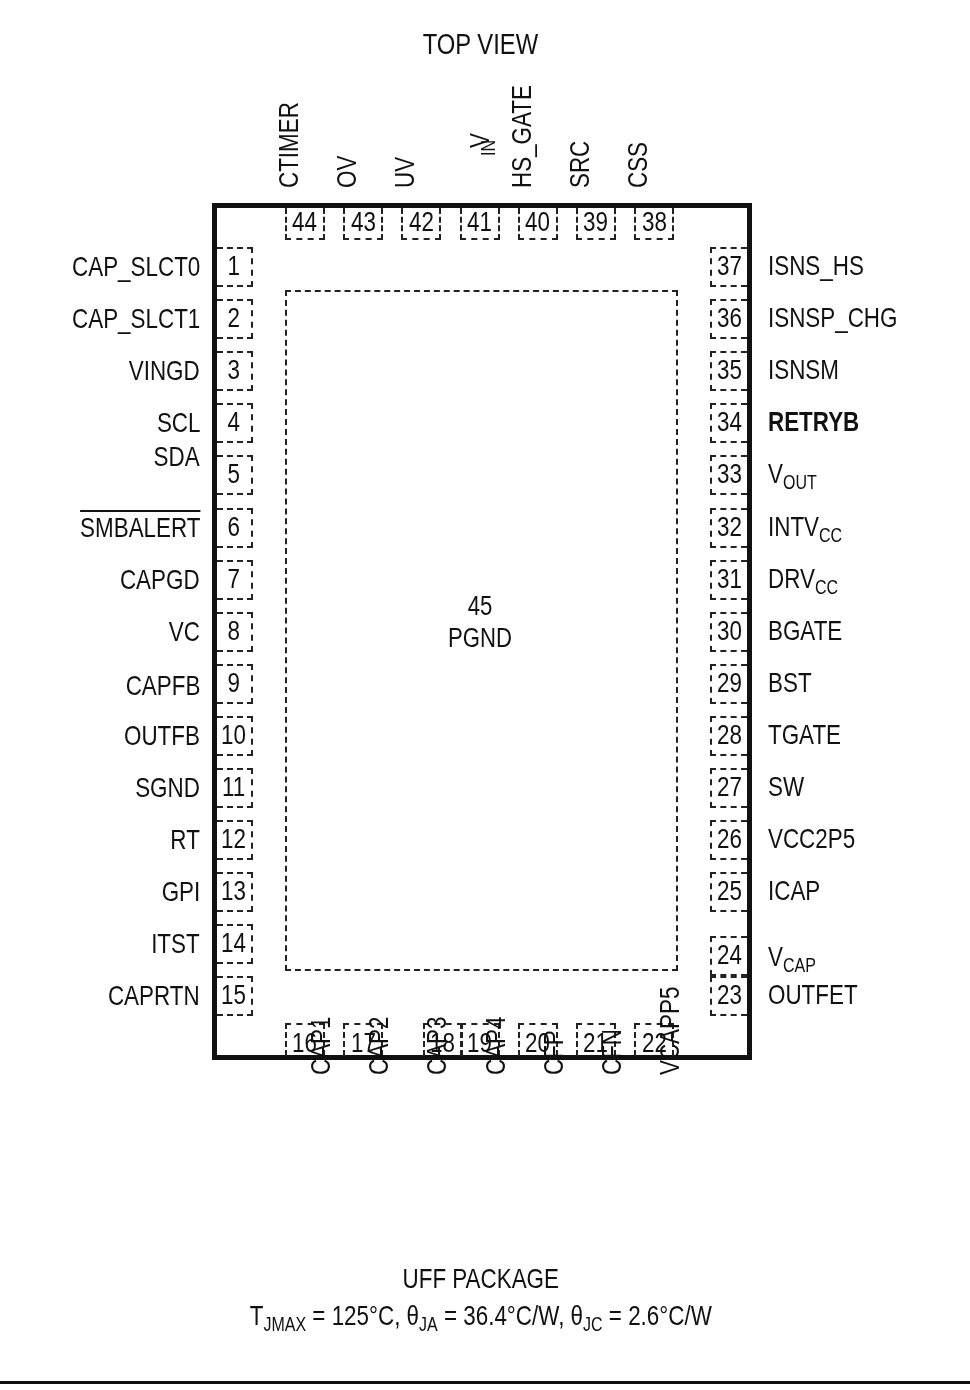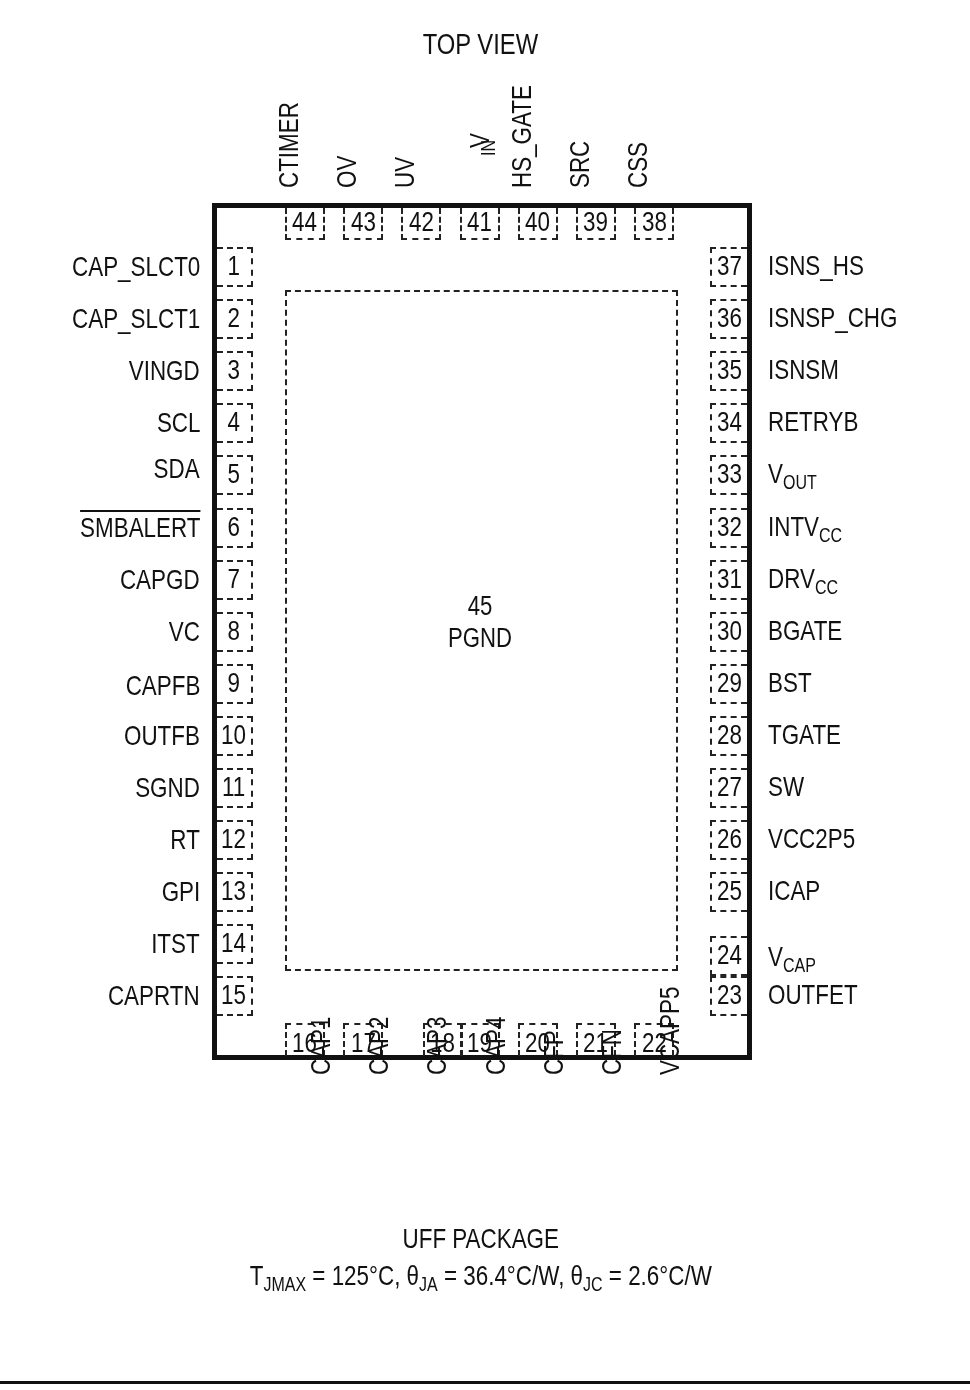--- a/index.html
+++ b/index.html
@@ -49,21 +49,21 @@
 <div id="pins">
     <div class="pinbox lpin" style="top: 247px;"><span>1</span></div>
     <div class="llabel" style="top: 249px;"><span><span style="transform: none;">CAP_SLCT0</span></span></div>
     <div class="pinbox lpin" style="top: 299.1px;"><span>2</span></div>
     <div class="llabel" style="top: 301.1px;"><span><span style="transform: none;">CAP_SLCT1</span></span></div>
     <div class="pinbox lpin" style="top: 351.2px;"><span>3</span></div>
     <div class="llabel" style="top: 353.2px;"><span><span style="transform: none;">VINGD</span></span></div>
     <div class="pinbox lpin" style="top: 403.3px;"><span>4</span></div>
     <div class="llabel" style="top: 405.3px;"><span><span style="transform: none;">SCL</span></span></div>
     <div class="pinbox lpin" style="top: 455.4px;"><span>5</span></div>
-    <div class="llabel" style="top: 451px;"><span><span style="transform: none;">SDA</span></span></div>
+    <div class="llabel" style="top: 439px;"><span><span style="transform: none;">SDA</span></span></div>
     <div class="pinbox lpin" style="top: 507.5px;"><span>6</span></div>
     <div class="llabel" style="top: 509.5px;"><span><span class="overbar" style="transform: none;">SMBALERT</span></span></div>
     <div class="pinbox lpin" style="top: 559.6px;"><span>7</span></div>
     <div class="llabel" style="top: 561.6px;"><span><span style="transform: none;">CAPGD</span></span></div>
     <div class="pinbox lpin" style="top: 611.7px;"><span>8</span></div>
     <div class="llabel" style="top: 613.7px;"><span><span style="transform: none;">VC</span></span></div>
     <div class="pinbox lpin" style="top: 663.8px;"><span>9</span></div>
     <div class="llabel" style="top: 636px; margin-top: 32px;"><span><span style="transform: none;">CAPFB</span></span></div>
     <div class="pinbox lpin" style="top: 715.9px;"><span>10</span></div>
     <div class="llabel" style="top: 717.9px;"><span><span style="transform: none;">OUTFB</span></span></div>
@@ -77,21 +77,21 @@
     <div class="llabel" style="top: 926.3px;"><span><span style="transform: none;">ITST</span></span></div>
     <div class="pinbox lpin" style="top: 976.4px;"><span>15</span></div>
     <div class="llabel" style="top: 978.4px;"><span><span style="transform: none;">CAPRTN</span></span></div>
     <div class="pinbox rpin" style="top: 247px;"><span>37</span></div>
     <div class="rlabel" style="top: 248px;"><span><span style="transform: none;">ISNS_HS</span></span></div>
     <div class="pinbox rpin" style="top: 299.1px;"><span>36</span></div>
     <div class="rlabel" style="top: 300.1px;"><span><span style="transform: none;">ISNSP_CHG</span></span></div>
     <div class="pinbox rpin" style="top: 351.2px;"><span>35</span></div>
     <div class="rlabel" style="top: 352.2px;"><span><span style="transform: none;">ISNSM</span></span></div>
     <div class="pinbox rpin" style="top: 403.3px;"><span>34</span></div>
-    <div class="rlabel" style="top: 404.3px;"><span><span style="transform: none;">RETRYB</span></span></div>
+    <div class="rlabel" style="top: 404.3px; font-weight: bold;"><span><span style="transform: none;">RETRYB</span></span></div>
     <div class="pinbox rpin" style="top: 455.4px;"><span>33</span></div>
     <div class="rlabel" style="top: 456.4px;"><span><span style="transform: none;">V</span><sub>OUT</sub></span></div>
     <div class="pinbox rpin" style="top: 507.5px;"><span>32</span></div>
     <div class="rlabel" style="top: 508.5px;"><span><span style="transform: none;">INTV</span><sub>CC</sub></span></div>
     <div class="pinbox rpin" style="top: 559.6px;"><span>31</span></div>
     <div class="rlabel" style="top: 560.6px;"><span><span style="transform: none;">DRV</span><sub>CC</sub></span></div>
     <div class="pinbox rpin" style="top: 611.7px;"><span>30</span></div>
     <div class="rlabel" style="top: 612.7px;"><span><span style="transform: none;">BGATE</span></span></div>
     <div class="pinbox rpin" style="top: 663.8px;"><span>29</span></div>
     <div class="rlabel" style="top: 664.8px;"><span><span style="transform: none;">BST</span></span></div>
@@ -185,19 +185,19 @@
     </div>
     <div class="pinbox bpin" style="left: 634.2px;"><span>22</span></div>
     <div class="blabel" style="left: 634.2px;">
       <span>
         <span style="transform: none;">VCAPP5</span>
       </span>
     </div>
   </div>
 
 <div id="footer" style="top:1222px;">
-  <div style="line-height:33px;"><span>UFF PACKAGE</span></div>
+  <div style="line-height:33px;margin-top:40px;"><span>UFF PACKAGE</span></div>
   <div style="line-height:33px;margin-top:4px;"><span>
     <b style="font-weight:normal">T</b><sub>JMAX</sub><b style="font-weight:normal"> = 125°C, </b><b style="font-weight:normal">θ</b><sub>JA</sub><b style="font-weight:normal"> = 36.4°C/W, </b><b style="font-weight:normal">θ</b><sub>JC</sub><b style="font-weight:normal"> = 2.6°C/W</b>
   </span></div>
 </div>
 
 <div id="rule"></div>
 
 </body></html>

